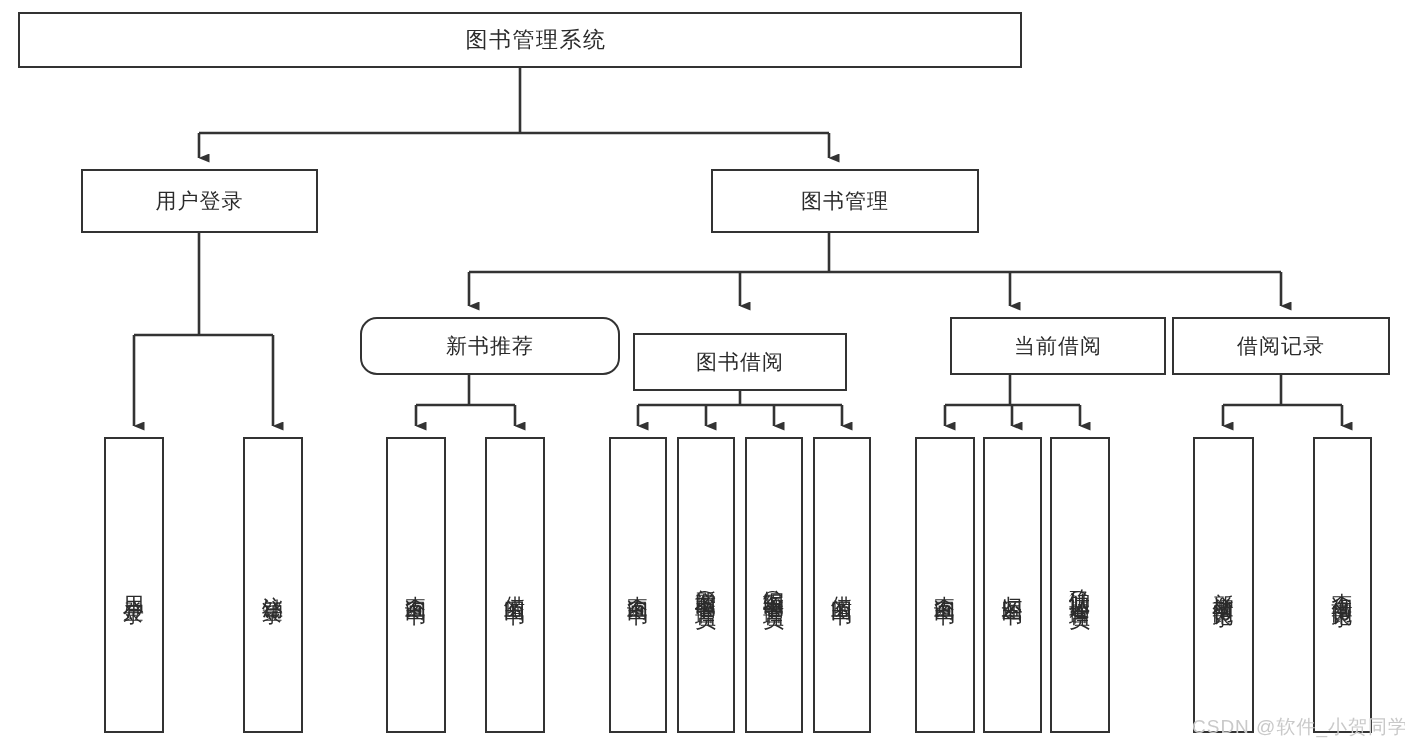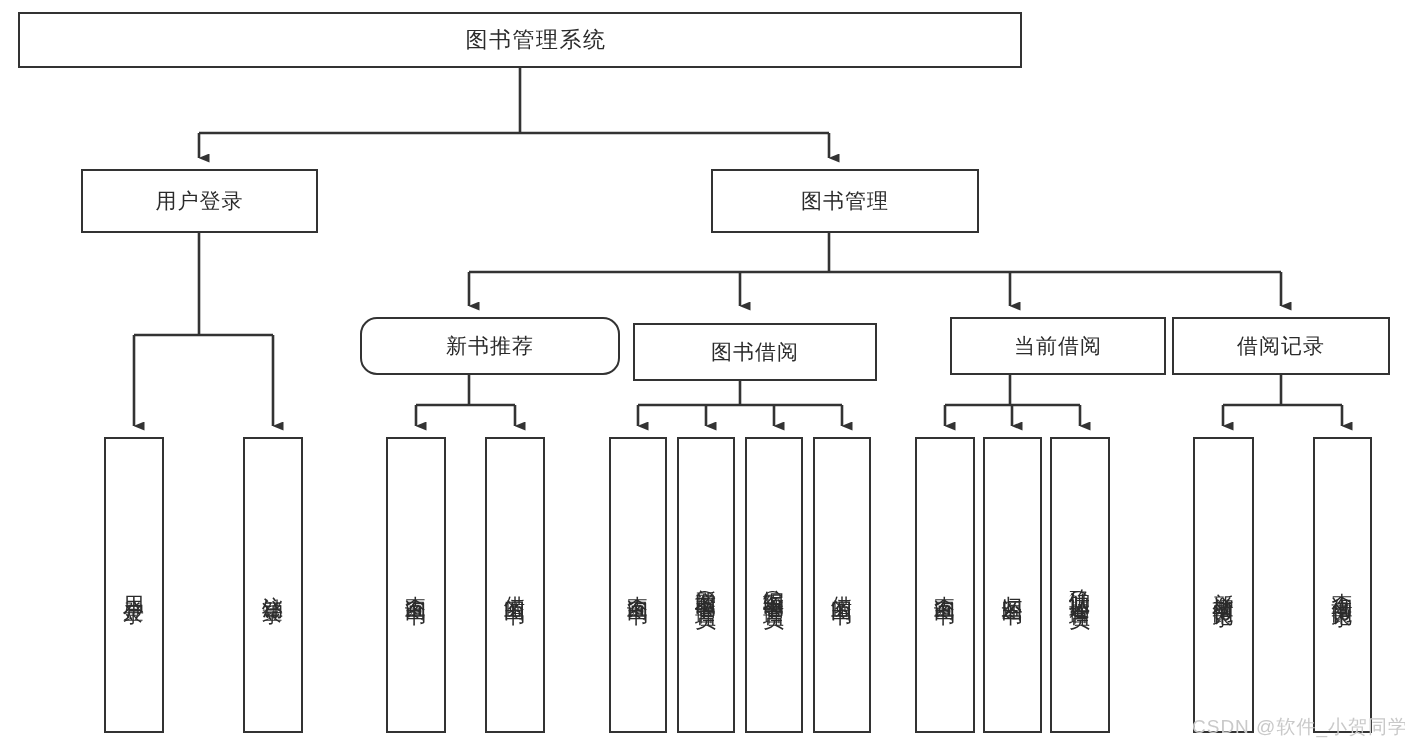--- a/index.html
+++ b/index.html
@@ -95,21 +95,21 @@
       </div>
       <div class="node horiz" style="left: 81px; top: 169px; width: 237px; height: 64px;">
         <span class="lbl">用户登录</span>
       </div>
       <div class="node horiz" style="left: 711px; top: 169px; width: 268px; height: 64px;">
         <span class="lbl">图书管理</span>
       </div>
       <div class="node horiz" style="left: 360px; top: 317px; width: 260px; height: 58px; border-radius: 17px;">
         <span class="lbl">新书推荐</span>
       </div>
-      <div class="node horiz" style="left: 633px; top: 323px; width: 244px; height: 58px;">
+      <div class="node horiz" style="left: 633px; top: 333px; width: 214px; height: 58px;">
         <span class="lbl">图书借阅</span>
       </div>
       <div class="node horiz" style="left: 902px; top: 317px; width: 216px; height: 58px; margin-left: 48px;">
         <span class="lbl">当前借阅</span>
       </div>
       <div class="node horiz" style="left: 1172px; top: 317px; width: 218px; height: 58px;">
         <span class="lbl">借阅记录</span>
       </div>
       <div class="node vert" style="left: 104px; top: 437px; width: 60px; height: 296px;">
         <span class="lbl">用户登录</span>

